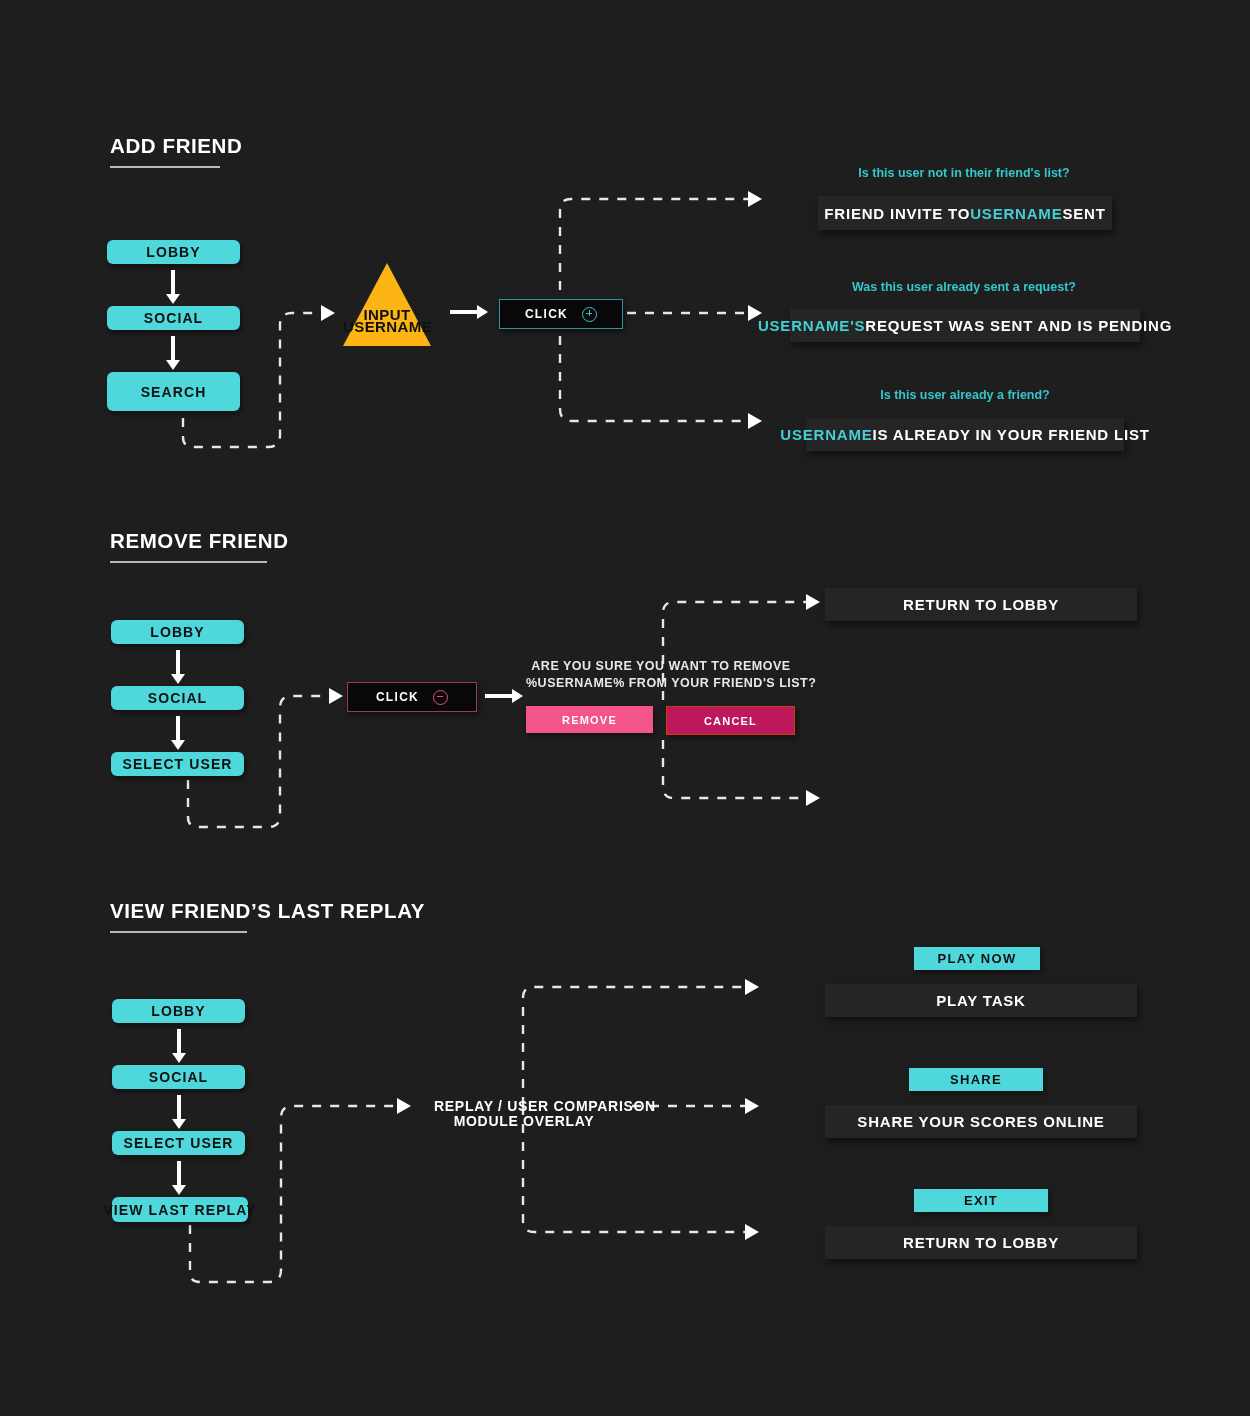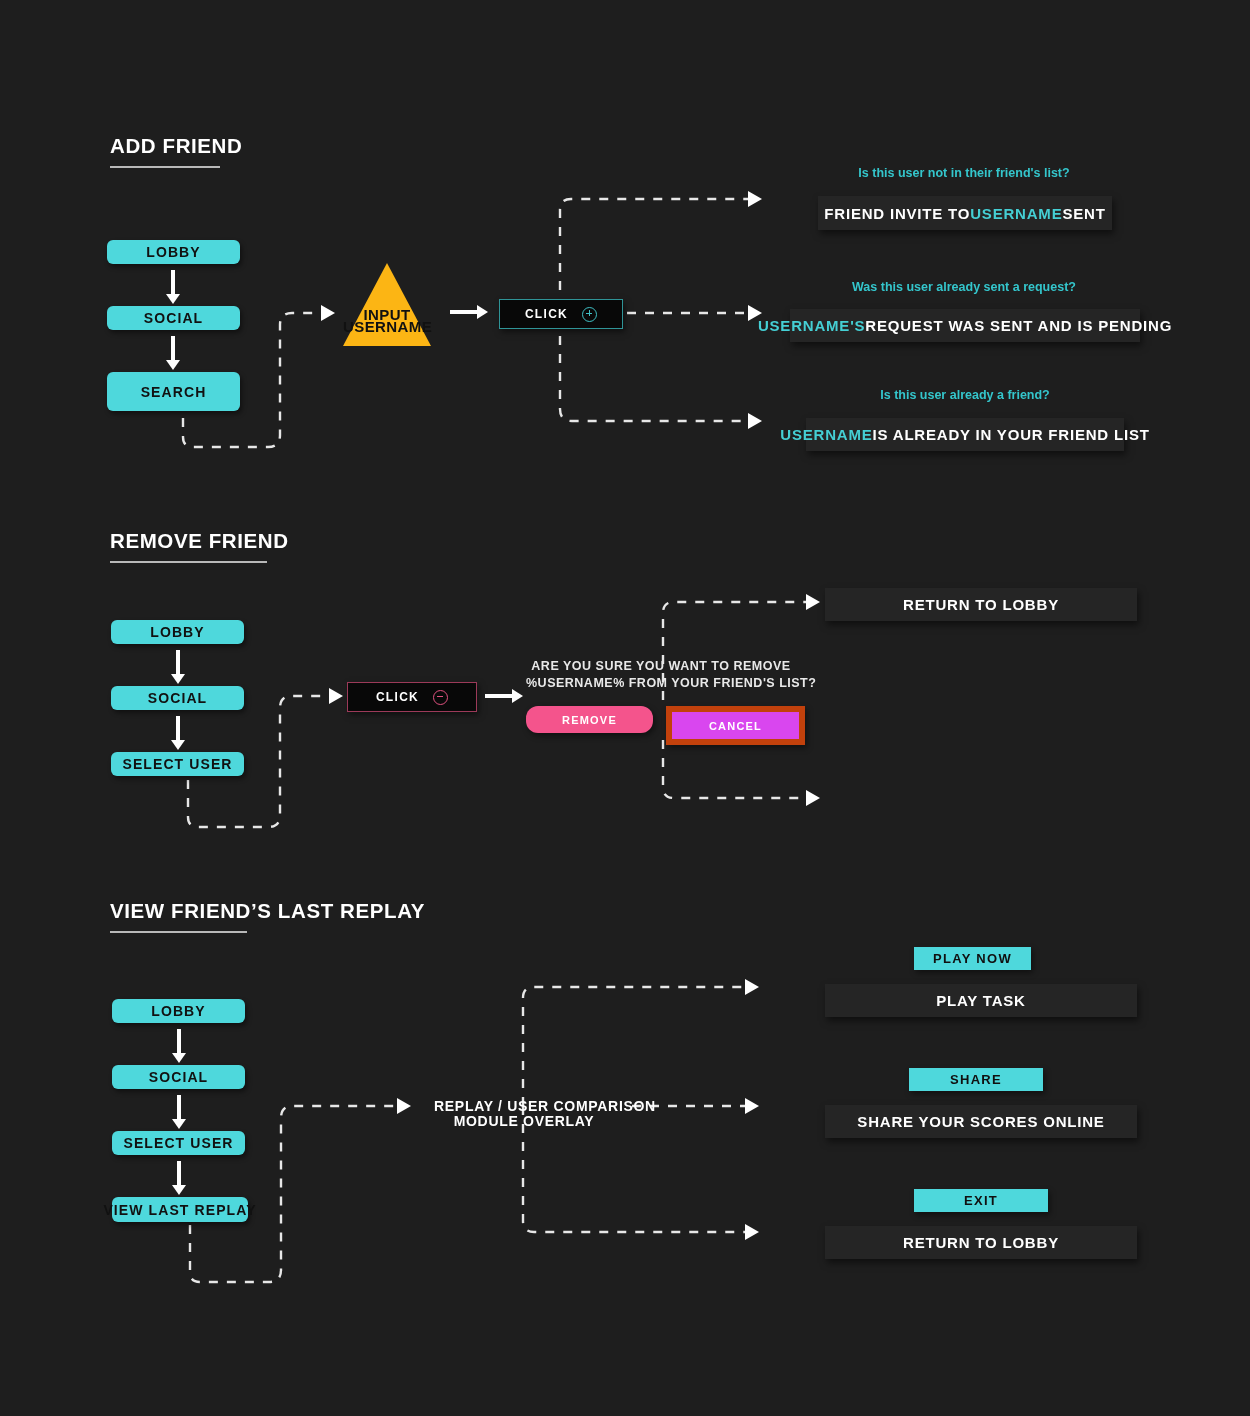--- a/index.html
+++ b/index.html
@@ -180,22 +180,22 @@
     font-size: 11px;
     font-weight: bold;
     letter-spacing: 1.2px;
     display: flex;
     align-items: center;
     justify-content: center;
     box-shadow: 2px 3px 6px rgba(0,0,0,0.45);
   }
   .btn-cancel {
     position: absolute;
-    background: #d946ef;
-    border: 6px solid #c2410c;
+    background: #be185d;
+    border: 1px solid #c2410c;
     color: #ffffff;
     font-size: 11px;
     font-weight: bold;
     letter-spacing: 1.2px;
     display: flex;
     align-items: center;
     justify-content: center;
     box-shadow: 2px 3px 6px rgba(0,0,0,0.45);
   }
   
@@ -352,21 +352,21 @@
   </div>
 
   <div class="arrow-right" style="left:485px; top:689px; width:38px;">
     <div class="stem" style="width:27px;"></div>
       <div class="head" style="left:27px;"></div>
   </div>
 
   <div class="confirm-text" style="left:526px; top:658px; width:270px;">ARE YOU SURE YOU WANT TO REMOVE</div>
   <div class="confirm-text" style="left:526px; top:675px; width:270px;">%USERNAME% FROM YOUR FRIEND'S LIST?</div>
 
-  <div class="btn-remove" style="left:526px; top:706px; width:127px; height:27px;border-radius:12px;">REMOVE</div>
+  <div class="btn-remove" style="left:526px; top:706px; width:127px; height:27px;">REMOVE</div>
   <div class="btn-cancel" style="left:666px; top:706px; width:127px; height:27px;">CANCEL</div>
 
   <div class="msgbox" style="left:825px; top:588px; width:312px; height:33px;">RETURN TO LOBBY</div>
 
   <div class="section-title" style="left:110px; top:899px;">VIEW FRIEND’S LAST REPLAY</div>
   <div class="section-rule" style="left:110px; top:931px; width:137px;"></div>
 
   <div class="pill" style="left:112px; top:999px; width:133px; height:24px;">LOBBY</div>
   <div class="arrow-down" style="left:172px; top:1029px; height:34px;">
     <div class="stem" style="height:24px;"></div>
@@ -380,21 +380,21 @@
   <div class="pill" style="left:112px; top:1131px; width:133px; height:24px;">SELECT USER</div>
   <div class="arrow-down" style="left:172px; top:1161px; height:34px;">
     <div class="stem" style="height:24px;"></div>
       <div class="head" style="top:24px;"></div>
   </div>
   <div class="pill" style="left:112px; top:1197px; width:136px; height:25px;">VIEW LAST REPLAY</div>
 
   <div class="overlay-label" style="left:434px; top:1098px; width:180px;">REPLAY / USER COMPARISON</div>
   <div class="overlay-label" style="left:434px; top:1113px; width:180px;">MODULE OVERLAY</div>
 
-  <div class="cyan-btn" style="left:914px; top:947px; width:117px; height:23px;">PLAY NOW</div>
+  <div class="cyan-btn" style="left:914px; top:947px; width:126px; height:23px;">PLAY NOW</div>
   <div class="msgbox" style="left:825px; top:984px; width:312px; height:33px;">PLAY TASK</div>
 
   <div class="cyan-btn" style="left:909px; top:1068px; width:134px; height:23px;">SHARE</div>
   <div class="msgbox" style="left:825px; top:1105px; width:312px; height:33px;">SHARE YOUR SCORES ONLINE</div>
 
   <div class="cyan-btn" style="left:914px; top:1189px; width:134px; height:23px;">EXIT</div>
   <div class="msgbox" style="left:825px; top:1226px; width:312px; height:33px;">RETURN TO LOBBY</div>
 
 </div>
 

